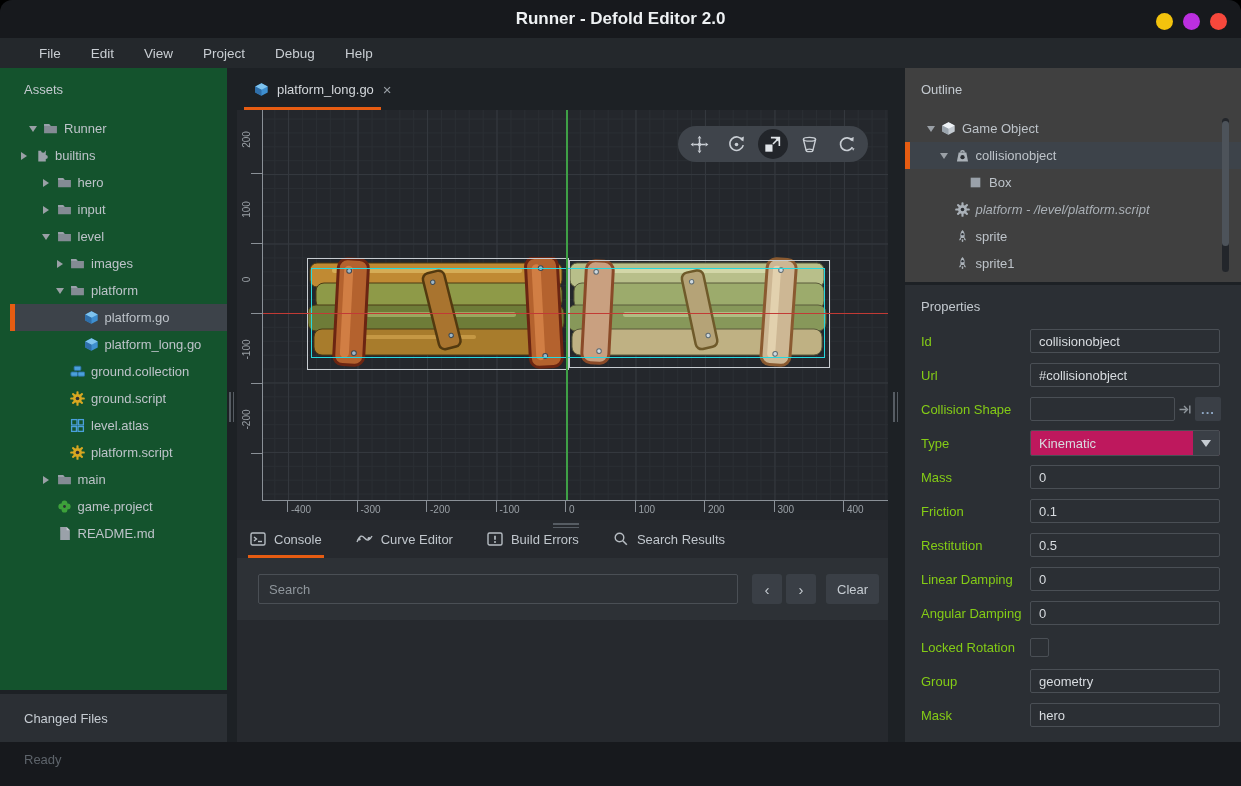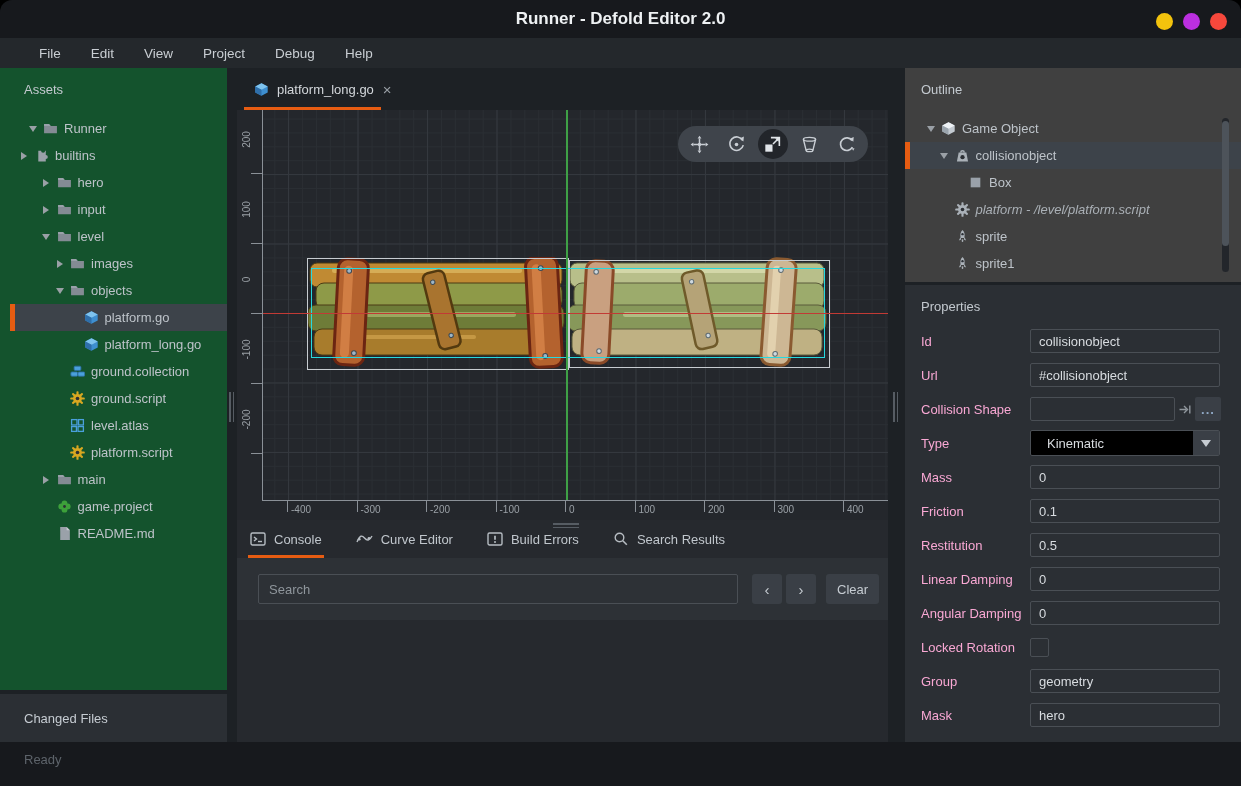--- a/index.html
+++ b/index.html
@@ -86,28 +86,28 @@
   .nav-btn{width:30px;height:30px;background:#3a3f46;border-radius:3px;display:flex;align-items:center;justify-content:center;color:#c6ccd2;font-size:15px;}
   .clear-btn{height:30px;padding:0 11px;background:#3a3f46;border-radius:3px;display:flex;align-items:center;color:#c6ccd2;}
   .console-output{position:absolute;left:0;top:100px;right:0;bottom:0;background:#26292e;}
   
   .outline-panel{left:905px;top:68px;width:336px;height:214px;background:#404040;}
   .outline-scrollbar{position:absolute;right:12px;top:50px;width:7px;height:154px;background:#23262b;border-radius:4px;}
   .outline-thumb{position:absolute;left:0;top:3px;width:7px;height:125px;background:#4d535a;border-radius:4px;}
   .props-panel{left:905px;top:285px;width:336px;height:457px;background:#2b2f34;}
   .props-rows{position:absolute;left:0;right:0;top:39px;}
   .prop-row{height:34px;display:flex;align-items:center;padding-left:16px;}
-  .prop-label{width:109px;color:#f9a8d4;flex:none;}
+  .prop-label{width:109px;color:#84cc16;flex:none;}
   .prop-input{width:190px;height:24px;box-sizing:border-box;border:1px solid #4a4f55;background:#2b2f34;color:#d8dce0;
     display:flex;align-items:center;padding-left:8px;border-radius:2px;}
   .prop-input.short{width:145px;}
   .res-arrow{width:20px;display:flex;justify-content:center;}
   .dots-btn{width:26px;height:24px;background:#3a3f46;border-radius:2px;display:flex;align-items:center;justify-content:center;color:#8fa8c4;letter-spacing:1px;font-weight:bold;}
-  .prop-select{width:190px;height:26px;box-sizing:border-box;border:1px solid #4a4f55;background:#000000;color:#d8dce0;
-    display:flex;align-items:center;padding-left:16px;border-radius:2px;position:relative;}
+  .prop-select{width:190px;height:26px;box-sizing:border-box;border:1px solid #4a4f55;background:#be185d;color:#d8dce0;
+    display:flex;align-items:center;padding-left:8px;border-radius:2px;position:relative;}
   .select-arrow-box{position:absolute;right:0;top:0;bottom:0;width:26px;background:#3a3f46;display:flex;align-items:center;justify-content:center;}
   .select-caret{width:0;height:0;border-left:5.5px solid transparent;border-right:5.5px solid transparent;border-top:7px solid #c6ccd2;}
   .prop-checkbox{width:17px;height:17px;border:1px solid #4a4f55;background:#2b2f34;border-radius:2px;}
   svg{display:block;}
 </style>
 </head>
 <body>
 
 <div class="abs titlebar"></div>
 <div class="abs win-title">Runner - Defold Editor 2.0</div>
@@ -204,21 +204,21 @@
       <div class="tree-row" style="padding-left: 53px;">
         <span class="exp">
           <i class="exp-open" style="display: block;"></i>
         </span>
         <span class="tree-icon">
           <svg width="15" height="15" viewBox="0 0 14 14">
             <path d="M1 2.8h4.6l1.6 1.9H13v6.7H1z" fill="#848b94"></path>
             <path d="M1 2.8h4.6l1.6 1.9H1z" fill="#9aa1aa"></path>
           </svg>
         </span>
-        <span class="tree-label">objects</span>
+        <span class="tree-label">platform</span>
       </div>
       <div class="tree-row selected" style="padding-left: 66.5px;">
         <span class="exp"></span>
         <span class="tree-icon">
           <svg width="15" height="15" viewBox="0 0 14 14">
             <path d="M7 1.2 12.8 4.2v5.6L7 12.8 1.2 9.8V4.2z" fill="#3e8fd0"></path>
             <path d="M7 1.2 12.8 4.2 7 7.2 1.2 4.2z" fill="#7ec3ee"></path>
             <path d="M7 7.2v5.6L1.2 9.8V4.2z" fill="#2f6faa"></path>
           </svg>
         </span>

